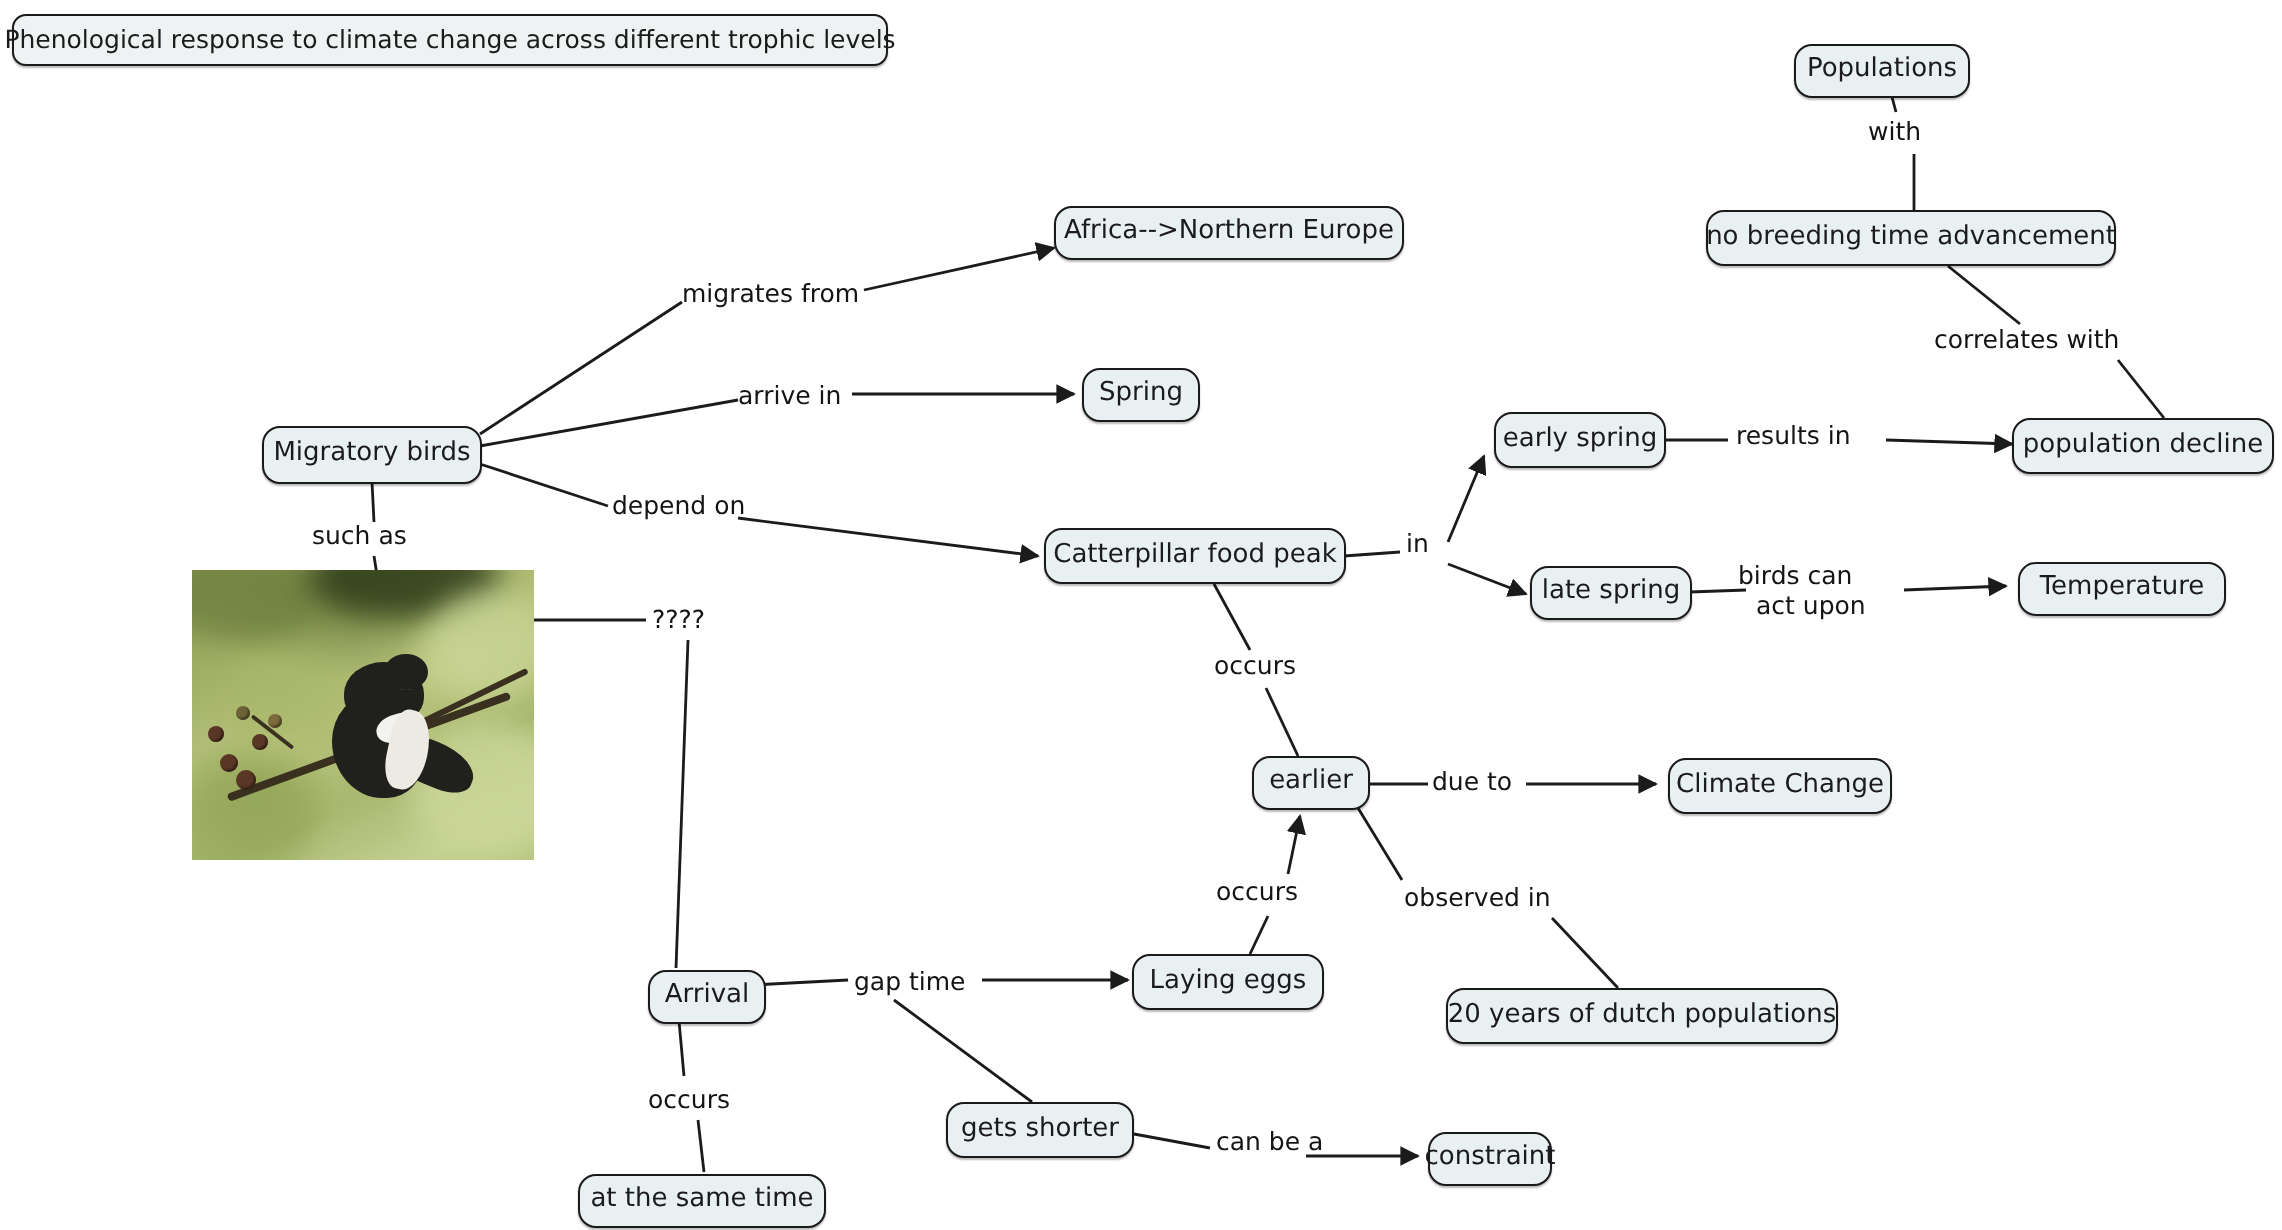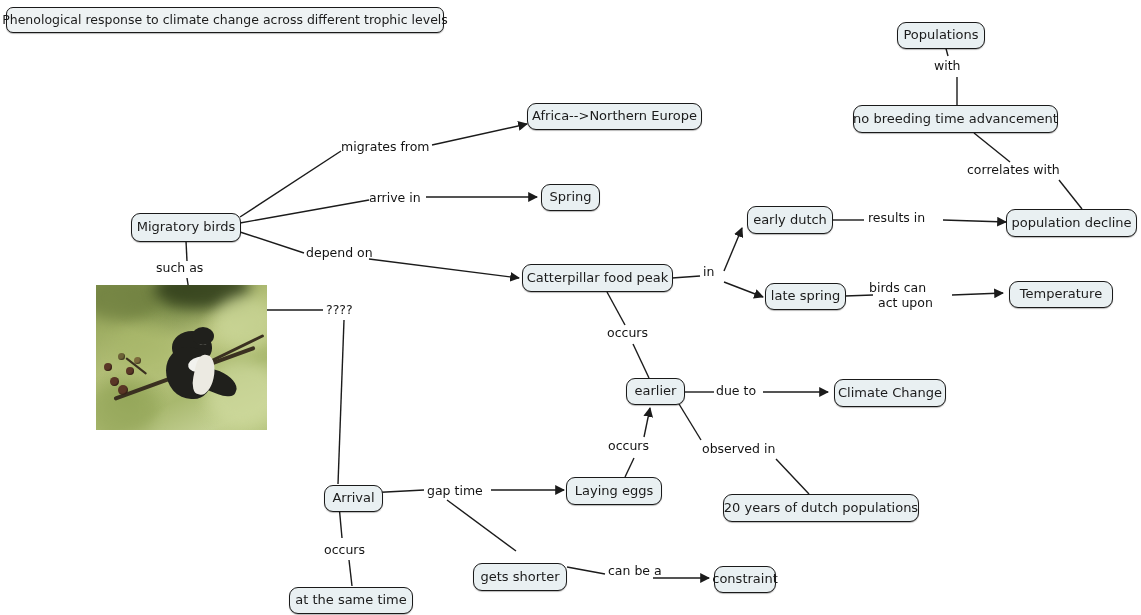--- a/index.html
+++ b/index.html
@@ -213,21 +213,21 @@
 
   <div class="node" style="left:131px; top:213px; width:110px; height:29px;">Migratory birds</div>
 
   <div class="node" style="left:527px; top:103px; width:175px; height:27px;">Africa--&gt;Northern Europe</div>
 
   <div class="node" style="left:541px; top:184px; width:59px; height:27px;">Spring</div>
 
 
   <div class="node" style="left:522px; top:264px; width:151px; height:28px;">Catterpillar food peak</div>
 
-  <div class="node" style="left:747px; top:206px; width:86px; height:28px;">early dutch</div>
+  <div class="node" style="left:747px; top:206px; width:86px; height:28px;">early spring</div>
 
   <div class="node" style="left:765px; top:283px; width:81px; height:27px;">late spring</div>
 
   <div class="node" style="left:1006px; top:209px; width:131px; height:28px;">population decline</div>
 
   <div class="node" style="left:1009px; top:281px; width:104px; height:27px;">Temperature</div>
 
   <div class="node" style="left:897px; top:2px; width:88px; height:27px;margin-top:20px;">Populations</div>
 
   <div class="node" style="left:853px; top:105px; width:205px; height:28px;">no breeding time advancement</div>
@@ -235,21 +235,21 @@
   <div class="node" style="left:626px; top:378px; width:59px; height:27px;">earlier</div>
 
   <div class="node" style="left:834px; top:379px; width:112px; height:28px;">Climate Change</div>
 
   <div class="node" style="left:723px; top:494px; width:196px; height:28px;">20 years of dutch populations</div>
 
   <div class="node" style="left:566px; top:477px; width:96px; height:28px;">Laying eggs</div>
 
   <div class="node" style="left:324px; top:485px; width:59px; height:27px;">Arrival</div>
 
-  <div class="node" style="left:473px; top:551px; width:94px; height:28px;margin-top:12px;">gets shorter</div>
+  <div class="node" style="left:473px; top:551px; width:94px; height:28px;">gets shorter</div>
 
   <div class="node" style="left:714px; top:566px; width:62px; height:27px;">constraint</div>
 
   <div class="node" style="left:289px; top:587px; width:124px; height:27px;">at the same time</div>
 
   <div class="edge-label" style="left:341px; top:140px;">migrates from</div>
 
   <div class="edge-label" style="left:369px; top:191px;">arrive in</div>
 
   <div class="edge-label" style="left:306px; top:246px;">depend on</div>

